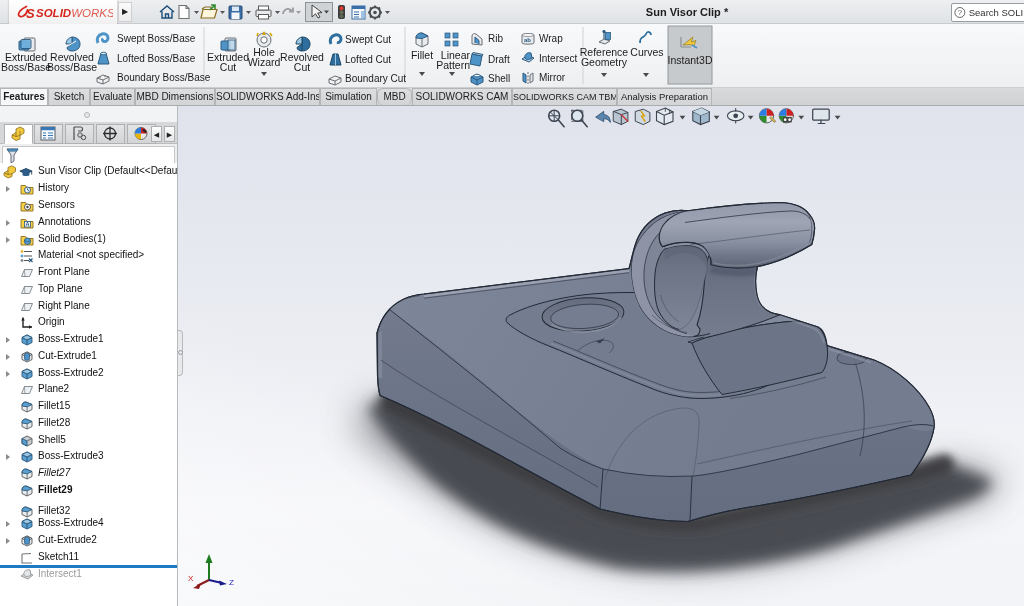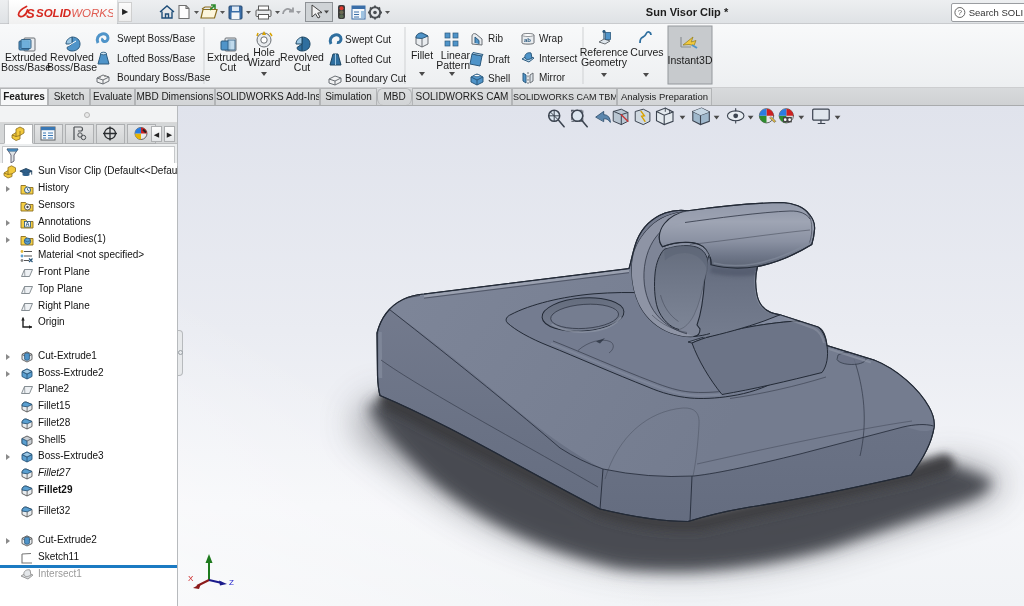--- a/index.html
+++ b/index.html
@@ -448,20 +448,27 @@
           <div class="tlbl">Right Plane</div>
         </div>
       <div class="trow" style="top:151px;">
         <svg class="ticon" width="14" height="14" viewBox="0 0 14 14">
             <path d="M3 1.5 V11 H12" stroke="#222" stroke-width="1.4" fill="none"></path>
             <path d="M3 1.5 l-1.8 3 h3.6 Z" fill="#222"></path>
             <path d="M12 11 l-3 -1.8 v3.6 Z" fill="#222"></path>
           </svg>
         <div class="tlbl">Origin</div>
       </div>
+      <div class="trow" style="top:168px;">
+          <span class="arr" style="left:6px;"></span>
+          <svg class="ticon" width="14" height="14" viewBox="0 0 14 14">
+            <use href="#cube"></use>
+          </svg>
+          <div class="tlbl">Boss-Extrude1</div>
+        </div>
       <div class="trow" style="top:185px;">
           <span class="arr" style="left:6px;"></span>
           <svg class="ticon" width="14" height="14" viewBox="0 0 14 14">
             <use href="#cut"></use>
           </svg>
           <div class="tlbl">Cut-Extrude1</div>
         </div>
       <div class="trow" style="top:202px;">
           <span class="arr" style="left:6px;"></span>
           <svg class="ticon" width="14" height="14" viewBox="0 0 14 14">
@@ -512,20 +519,27 @@
           <svg class="ticon" width="14" height="14" viewBox="0 0 14 14">
             <use href="#fillet"></use>
           </svg>
           <div class="tlbl">Fillet29</div>
         </div>
       <div class="trow" style="top:340px;">
           <svg class="ticon" width="14" height="14" viewBox="0 0 14 14">
             <use href="#fillet"></use>
           </svg>
           <div class="tlbl">Fillet32</div>
+        </div>
+      <div class="trow" style="top:352px;">
+          <span class="arr" style="left:6px;"></span>
+          <svg class="ticon" width="14" height="14" viewBox="0 0 14 14">
+            <use href="#cube"></use>
+          </svg>
+          <div class="tlbl">Boss-Extrude4</div>
         </div>
       <div class="trow" style="top:369px;">
           <span class="arr" style="left:6px;"></span>
           <svg class="ticon" width="14" height="14" viewBox="0 0 14 14">
             <use href="#cut"></use>
           </svg>
           <div class="tlbl">Cut-Extrude2</div>
         </div>
       <div class="trow" style="top:386px;">
         <svg class="ticon" width="14" height="14" viewBox="0 0 14 14">

